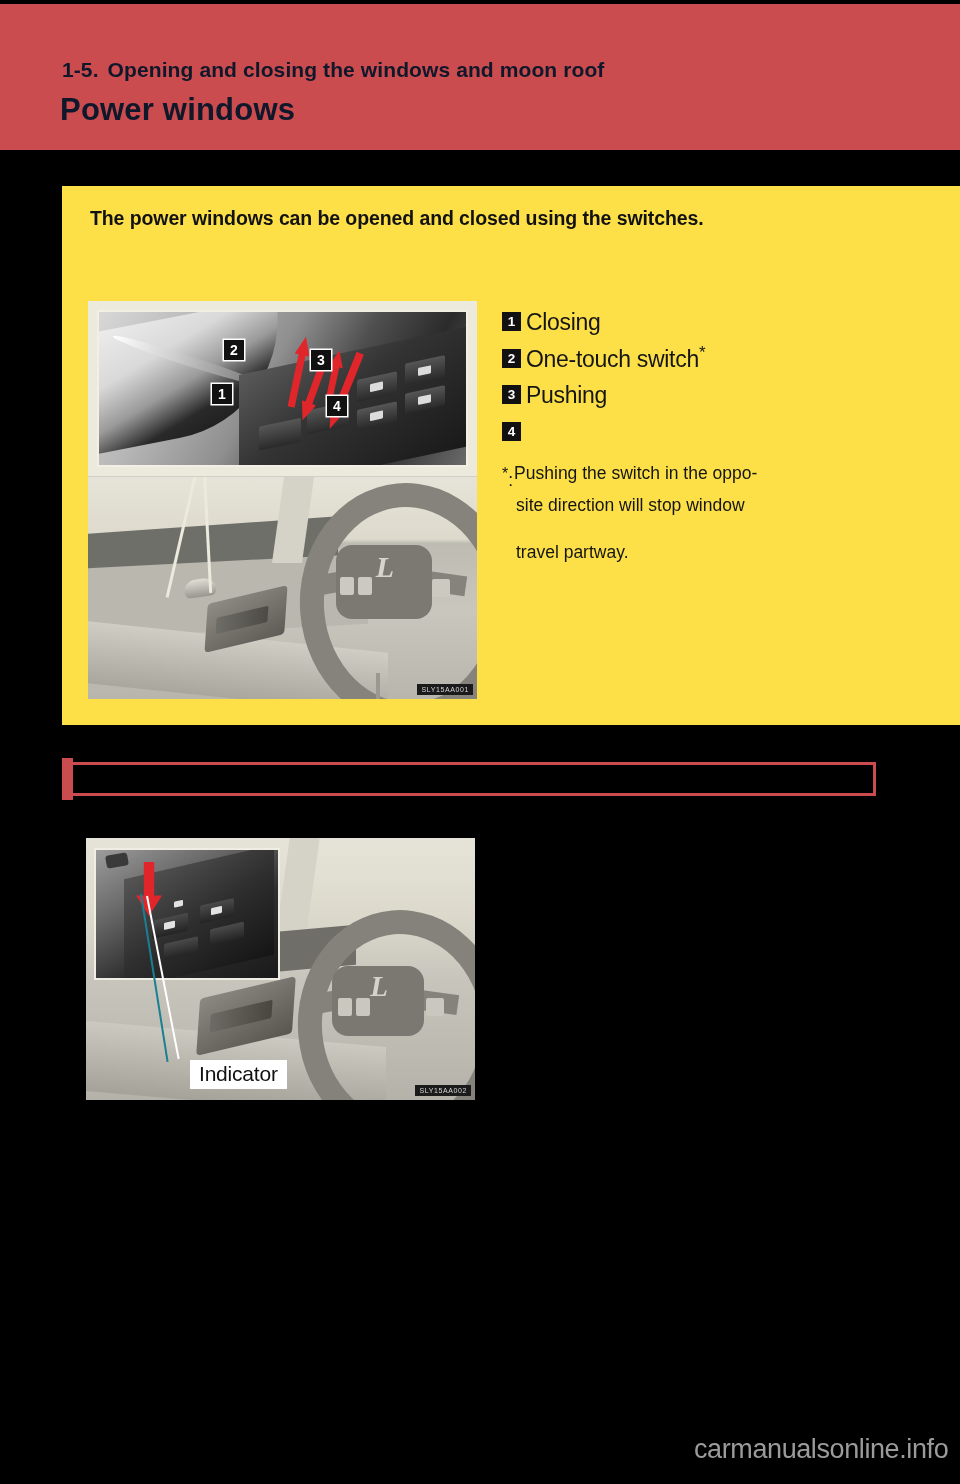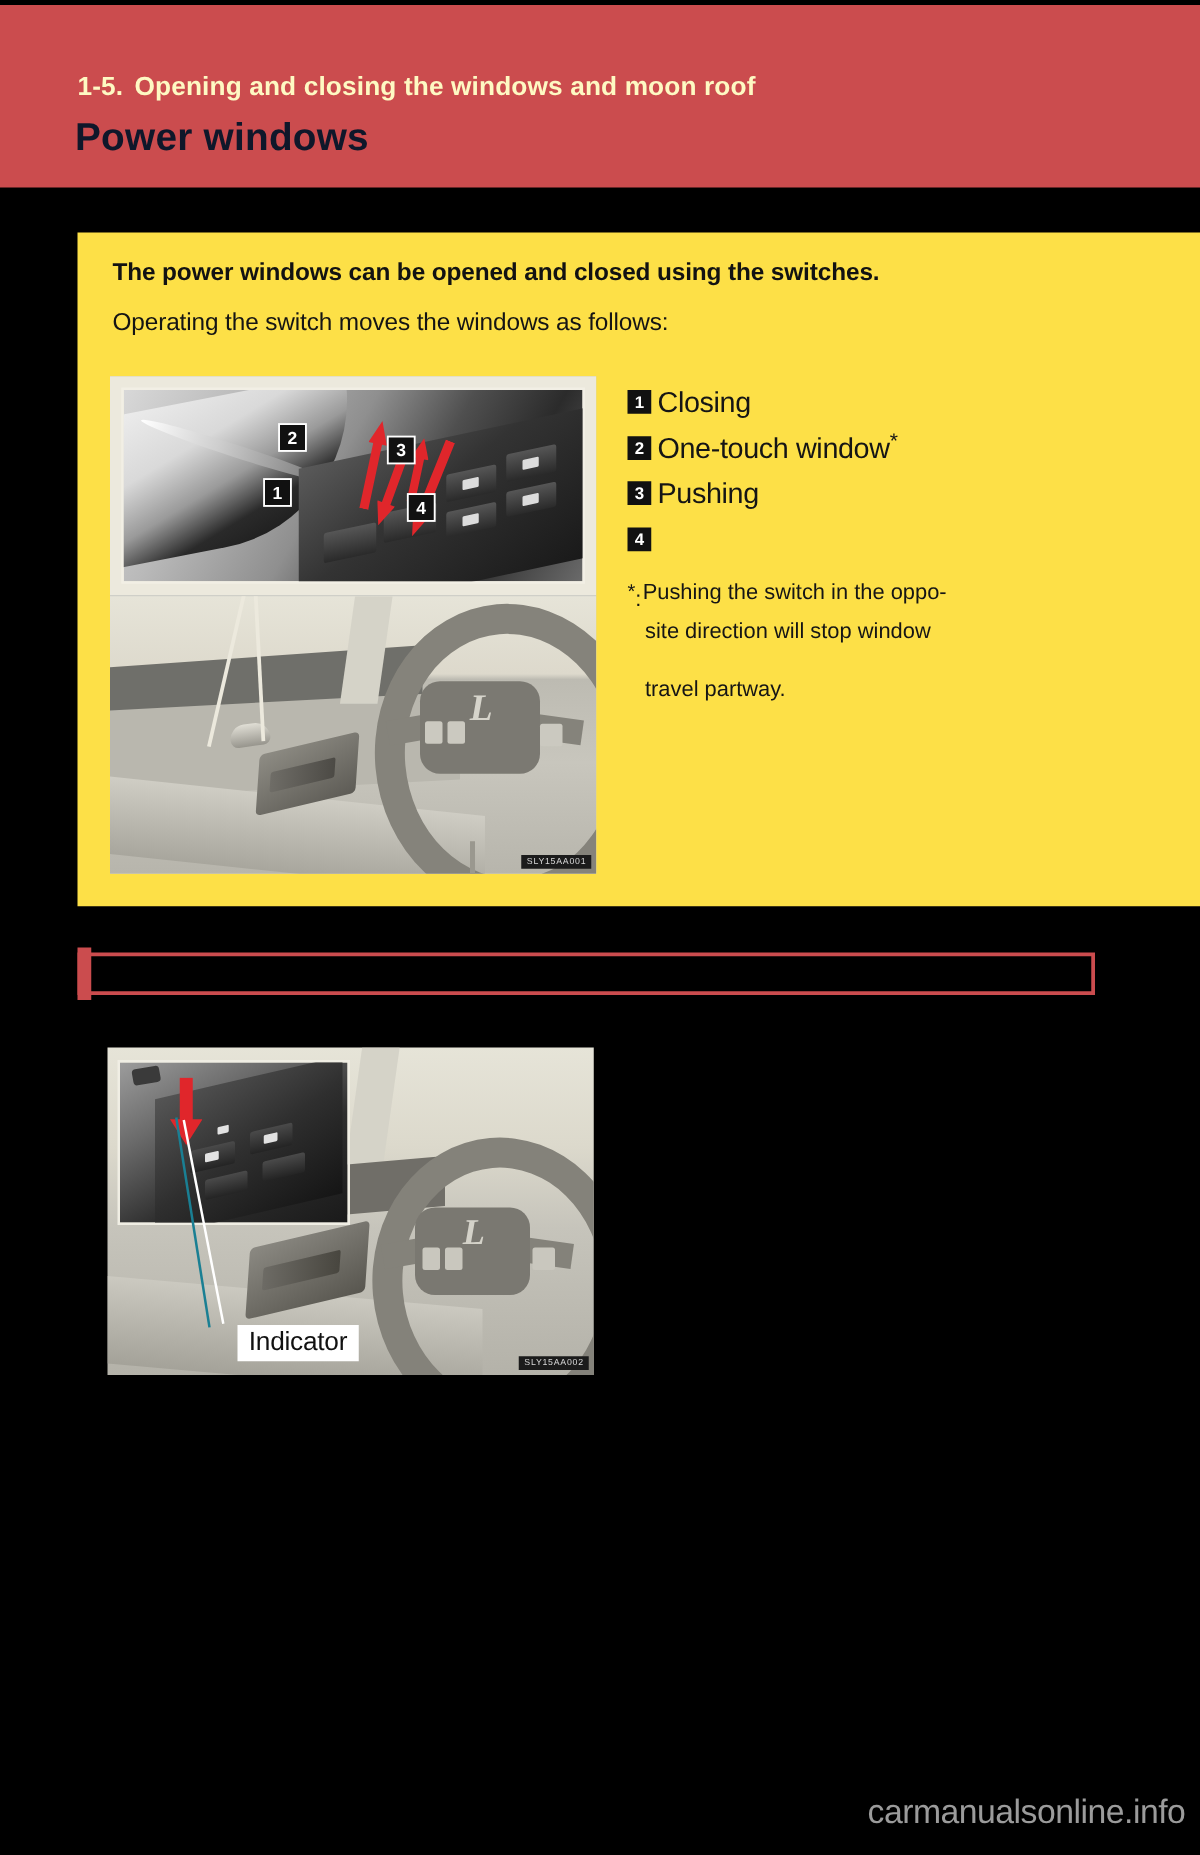--- a/index.html
+++ b/index.html
@@ -30,21 +30,21 @@
     left: 0; top: 4px;
     width: 960px;
     height: 146px;
     background: #cb4c4e;
     box-sizing: border-box;
   }
   .header-section {
     position: absolute;
     left: 62px;
     top: 54px;
-    color: #fef9c3;
+    color: #0f172a;
     font-size: 21px;
     font-weight: bold;
     letter-spacing: 0.1px;
     white-space: nowrap;
   }
   .header-section .sec-num { margin-right: 9px; }
   .header-title {
     position: absolute;
     left: 60px;
     top: 88px;
@@ -592,21 +592,20 @@
 <div class="header-band">
   <div class="header-section">
     <span class="sec-num">1-5.</span><span>Opening and closing the windows and moon roof</span>
   </div>
   <div class="header-title">Power windows</div>
 </div>
 
 <div class="panel">
 
   <div class="panel-heading">The power windows can be opened and closed using the switches.</div>
-  <div class="panel-subheading">Operating the switch moves the windows as follows:</div>
 
   <div class="fig1">
 
     <div class="fig1-inset">
       <div class="fig1-inset-inner">
         <div class="chrome-sweep"></div>
         <div class="chrome-line"></div>
 
         <div class="switch-block">
           <div class="sw-key sw-k1"></div>
@@ -663,21 +662,21 @@
 
   <div class="list-col">
 
     <div class="list-row">
       <div class="list-badge">1</div>
       <div class="list-text"><span>Closing</span><span class="star"></span></div>
     </div>
 
     <div class="list-row">
       <div class="list-badge">2</div>
-      <div class="list-text"><span>One-touch window</span><span class="star">*</span></div>
+      <div class="list-text"><span>One-touch switch</span><span class="star">*</span></div>
     </div>
 
     <div class="list-row">
       <div class="list-badge">3</div>
       <div class="list-text"><span>Pushing</span><span class="star"></span></div>
     </div>
 
     <div class="list-row">
       <div class="list-badge">4</div>
     </div>

